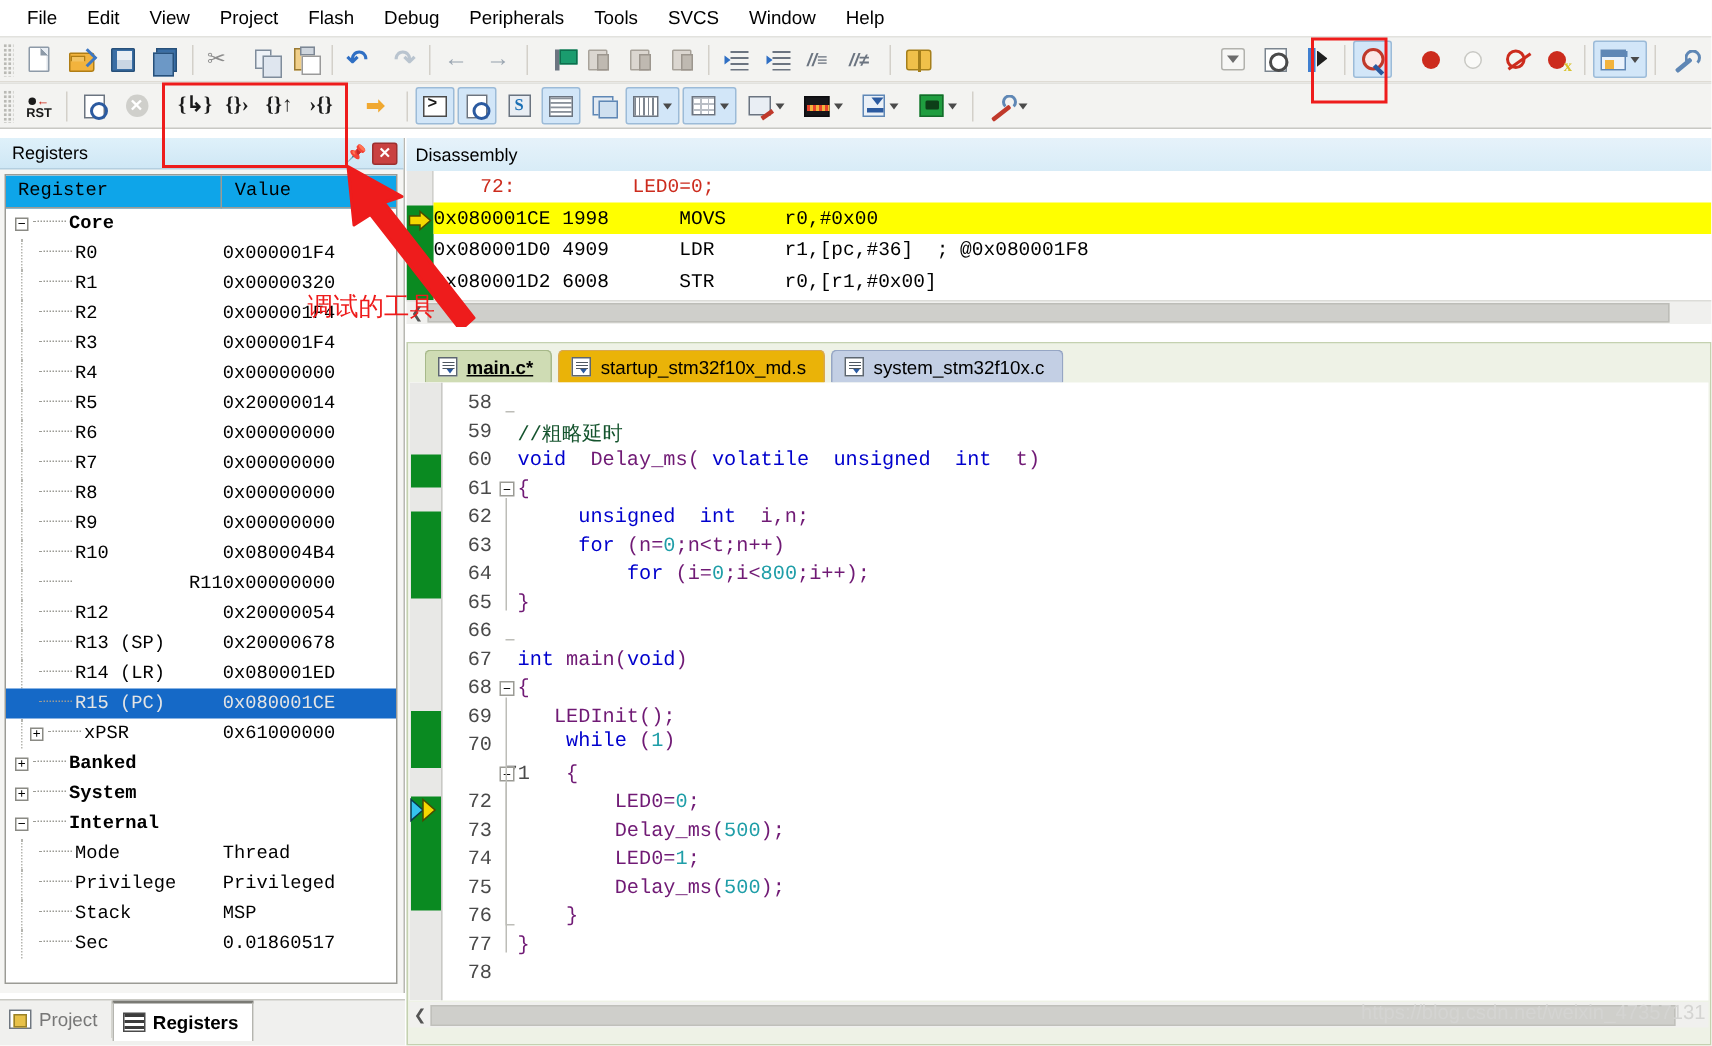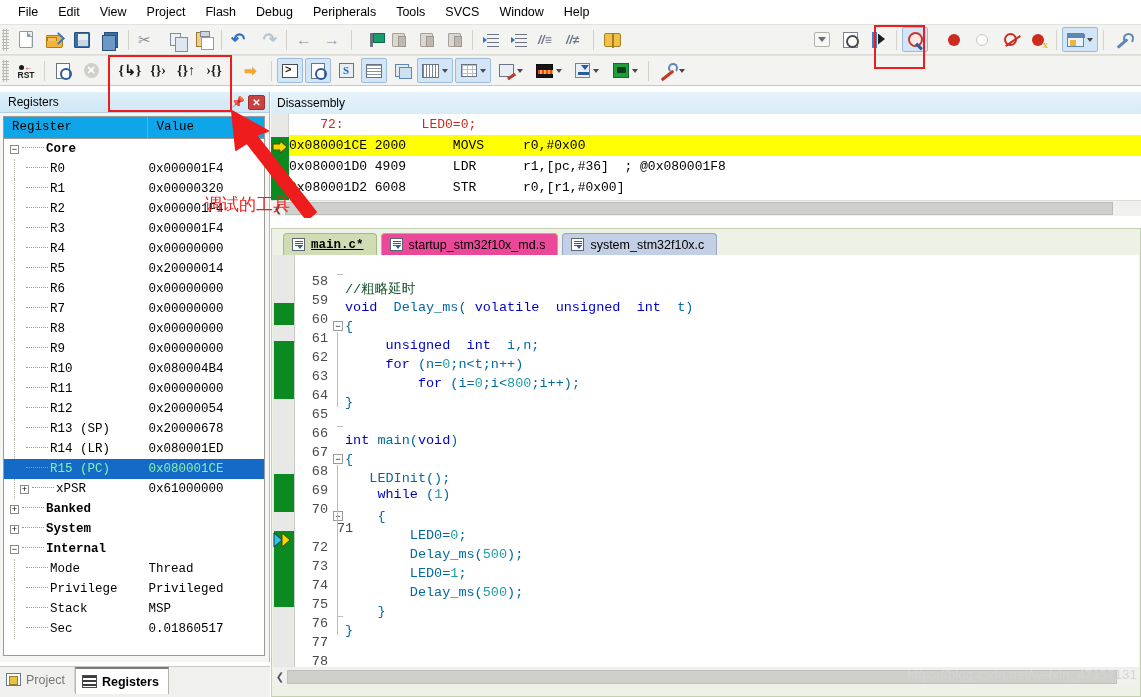--- a/index.html
+++ b/index.html
@@ -190,21 +190,21 @@
               background:#fff; border:1px solid #9b9b95; overflow:hidden; }
   .reg-header { display:flex; height:22px; background:#0ea5e9; border-bottom:1px solid #9b9b95; }
   .reg-hc {
     font-family:"Liberation Mono", monospace; font-size:12.5px; color:#000;
     padding:3px 0 0 8px; border-right:1px solid #9b9b95; height:22px;
   }
   .rh1 { width:145px; }
   .rh2 { width:116px; border-right:none; }
   .reg-rows { font-family:"Liberation Mono", monospace; font-size:12.5px; }
   .reg-row { display:flex; height:20px; align-items:center; position:relative; }
-  .reg-row.sel { background:#1569c7; color:#86efac; }
+  .reg-row.sel { background:#1569c7; color:#e5e5e5; }
   .reg-name { width:145px; display:flex; align-items:center; white-space:nowrap; }
   .reg-val  { width:116px; white-space:nowrap; }
   .exp-box {
     width:9px;height:9px;border:1px solid #8a8a84;background:#fff;
     display:inline-flex;align-items:center;justify-content:center;
     font-size:9px;line-height:7px;color:#000;margin-right:3px;cursor:default;
     font-family:"Liberation Sans",sans-serif;
   }
   .dots { display:inline-block; width:22px; height:1px;
           border-top:1px dotted #9b9b95; margin:0 2px 3px 0; }
@@ -251,51 +251,51 @@
 
   
   .editor { position:absolute; left:271px; top:228px; width:870px; height:469px;
             background:#eef2e6; border:1px solid #c4d1b0; }
   .tabbar { position:absolute; left:0; top:0; width:868px; height:26px;
             background:#eef2e6; display:flex; align-items:flex-end; padding-left:11px; }
   .etab { height:22px; display:flex; align-items:center; padding:0 12px 0 8px;
           border:1px solid #b9b9b3; border-bottom:none; border-radius:4px 4px 0 0;
           margin-right:4px; font-size:12.5px; color:#000; cursor:default; }
   .etab.t-green  { background:#cfdcb4; border-color:#a7b98a; }
-  .etab.t-orange { background:#ec4899; border-color:#d9a84d;margin-top:20px; }
+  .etab.t-orange { background:#eab308; border-color:#d9a84d;margin-top:20px; }
   .etab.t-blue   { background:#c3cfe4; border-color:#96a6c4; }
-  .etab.active .etab-label { font-weight:bold; text-decoration:underline;font-family:Liberation Mono, monospace; }
+  .etab.active .etab-label { font-weight:bold; text-decoration:underline; }
   .etab-ic { width:13px;height:13px;background:#fff;border:1px solid #5d6670;margin-right:6px;
              position:relative;display:inline-block; }
   .etab-ic:after{content:'';position:absolute;left:2px;top:2px;width:8px;height:5px;
              background:repeating-linear-gradient(#4f5861 0 1px,#fff 1px 2px);}
   .etab-ic:before{content:'';position:absolute;left:4px;bottom:1px;width:0;height:0;
              border-left:3px solid transparent;border-right:3px solid transparent;
              border-top:4px solid #2b5aa0;}
   .code-area { position:absolute; left:1px; top:26px; width:866px; height:412px; background:#fff;
                overflow:hidden; }
   .cov-gutter { position:absolute; left:0; top:0; width:22px; height:412px; background:#e8e8e6;
                 border-right:1px solid #c9c9c5; }
   .cov-block { position:absolute; left:1px; width:20px; background:#0a8a21; }
   .bp-arrows { position:absolute; left:0px; width:22px; height:18px; z-index:4; }
-  .ln-col { position:absolute; left:23px; top:12px; width:32px; height:348px; }
+  .ln-col { position:absolute; left:23px; top:0; width:32px; height:348px; }
   .fold-col { position:absolute; left:58px; top:0; width:14px; height:412px; }
   .codeline { position:absolute; left:72px; height:19px; display:flex; align-items:center;
               font-family:"Liberation Mono", monospace; font-size:13.5px; white-space:pre; }
   .lnum { position:absolute; width:32px; text-align:right; height:19px; line-height:19px;
           font-family:"Liberation Mono", monospace; font-size:13.5px; color:#4a4a4a; }
   .foldbox { position:absolute; left:2px; width:10px; height:10px; border:1px solid #9b9b95;
              background:#fff; font-size:9px; line-height:8px; text-align:center; color:#000;
              font-family:"Liberation Sans",sans-serif; cursor:default; }
   .foldline { position:absolute; left:6px; width:1px; background:#bdbdb8; }
   .foldtick { position:absolute; left:6px; width:6px; height:1px; background:#bdbdb8; }
   .kw  { color:#0000cd; }
   .num { color:#1f9ea8; }
   .cmt2{ color:#14532d; }
-  .plain { color:#0369a1; }
+  .plain { color:#701a75; }
 
   .ed-hscroll { position:absolute; left:1px; top:439px; width:866px; height:17px;
                 background:#f0f0ee; display:flex; align-items:center; }
   .ed-hs-thumb { height:14px; background:#cfcfcb; border:1px solid #c0c0bb; }
 
   .watermark { position:absolute; right:4px; top:667px; font-size:13.5px; color:#d4d4d2;
                font-family:"Liberation Sans", sans-serif; z-index:40; }
 </style>
 </head>
 <body>
@@ -612,21 +612,21 @@
           <div class="reg-row">
             <div class="vdots"></div>
             <div class="reg-name" style="padding-left: 22px;">
               <span class="dots"></span>
               <span>R10</span>
             </div>
             <div class="reg-val">0x080004B4</div>
           </div>
           <div class="reg-row">
             <div class="vdots"></div>
-            <div class="reg-name" style="padding-left: 22px;">
+            <div class="reg-name" style="padding-left: 22px; justify-content: space-between;">
               <span class="dots"></span>
               <span>R11</span>
             </div>
             <div class="reg-val">0x00000000</div>
           </div>
           <div class="reg-row">
             <div class="vdots"></div>
             <div class="reg-name" style="padding-left: 22px;">
               <span class="dots"></span>
               <span>R12</span>
@@ -736,21 +736,21 @@
   <div class="disasm">
     <div class="disasm-title">Disassembly</div>
     <div class="disasm-body">
       <div class="d-gutter"></div>
       <div class="d-green"></div>
       <svg class="d-arrow" viewBox="0 0 16 14">
         <path d="M1 4 L8 4 L8 1 L15 7 L8 13 L8 10 L1 10 Z" fill="#f5d800" stroke="#4a4a00" stroke-width="1"></path>
       </svg>
       <div id="disasm-lines">
           <div class="dline srcline" style="top: 0px;">    72:          LED0=0;</div>
-          <div class="dline cur" style="top: 21px;">0x080001CE 2000      MOVS     r0,#0x00</div>
+          <div class="dline cur" style="top: 21px;">0x080001CE 1998      MOVS     r0,#0x00</div>
           <div class="dline" style="top: 42px;">0x080001D0 4909      LDR      r1,[pc,#36]  ; @0x080001F8</div>
           <div class="dline" style="top: 63px;">0x080001D2 6008      STR      r0,[r1,#0x00]</div>
         </div>
     </div>
     <div class="disasm-hscroll">
       <span class="hs-left">❮</span>
       <span class="hs-thumb" style="width:828px;"></span>
     </div>
   </div>
 

